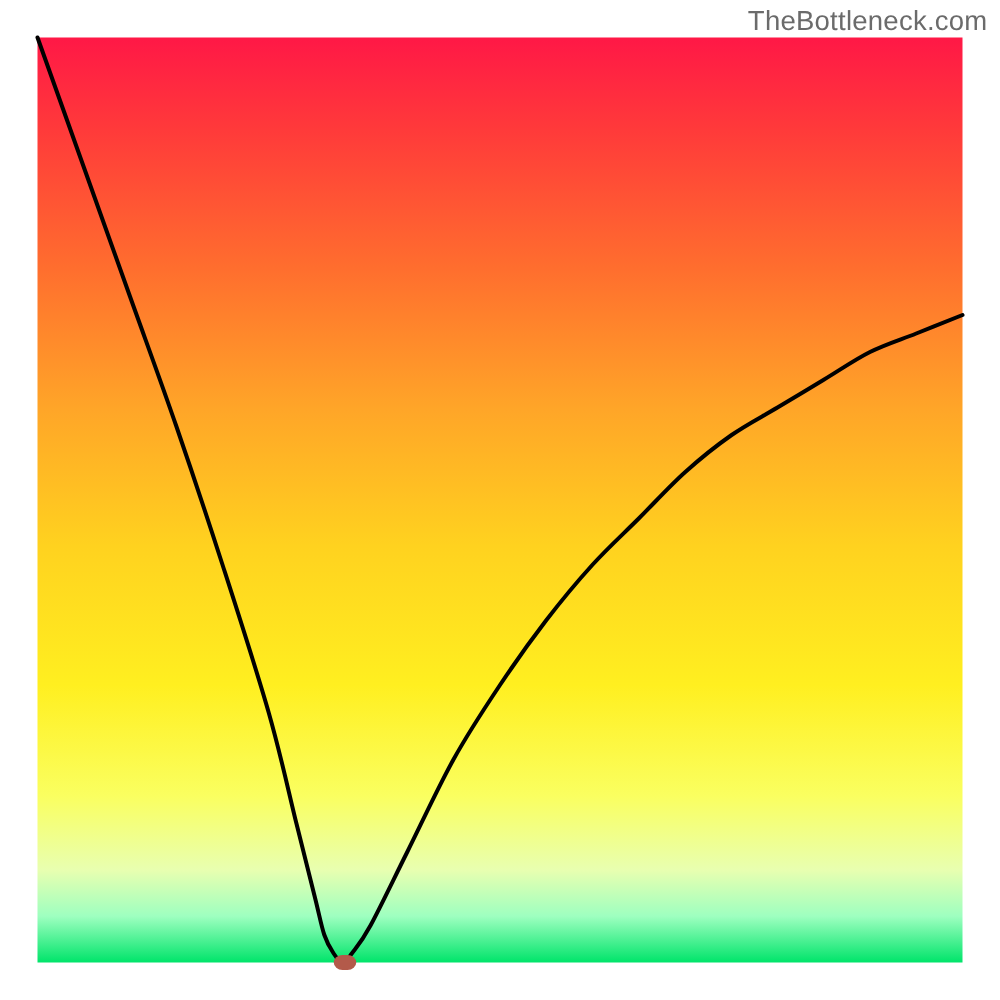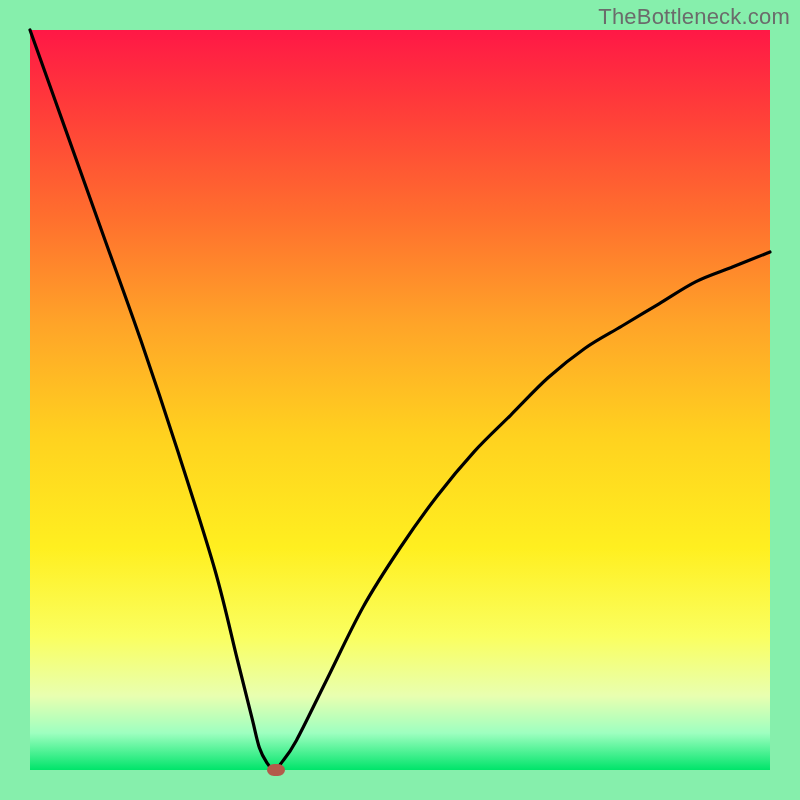--- a/index.html
+++ b/index.html
@@ -9,21 +9,21 @@
     height: 800px;
     background: #000;
     overflow: hidden;
   }
   .frame {
     position: absolute;
     top: 0;
     left: 0;
     width: 800px;
     height: 800px;
-    background: #86efac;
+    background: #ffffff;
   }
   .plot-area {
     position: absolute;
     left: 30px;
     top: 30px;
     width: 740px;
     height: 740px;
     background: linear-gradient(to bottom,
       #ff1846 0%,
       #ff3a3a 10%,

